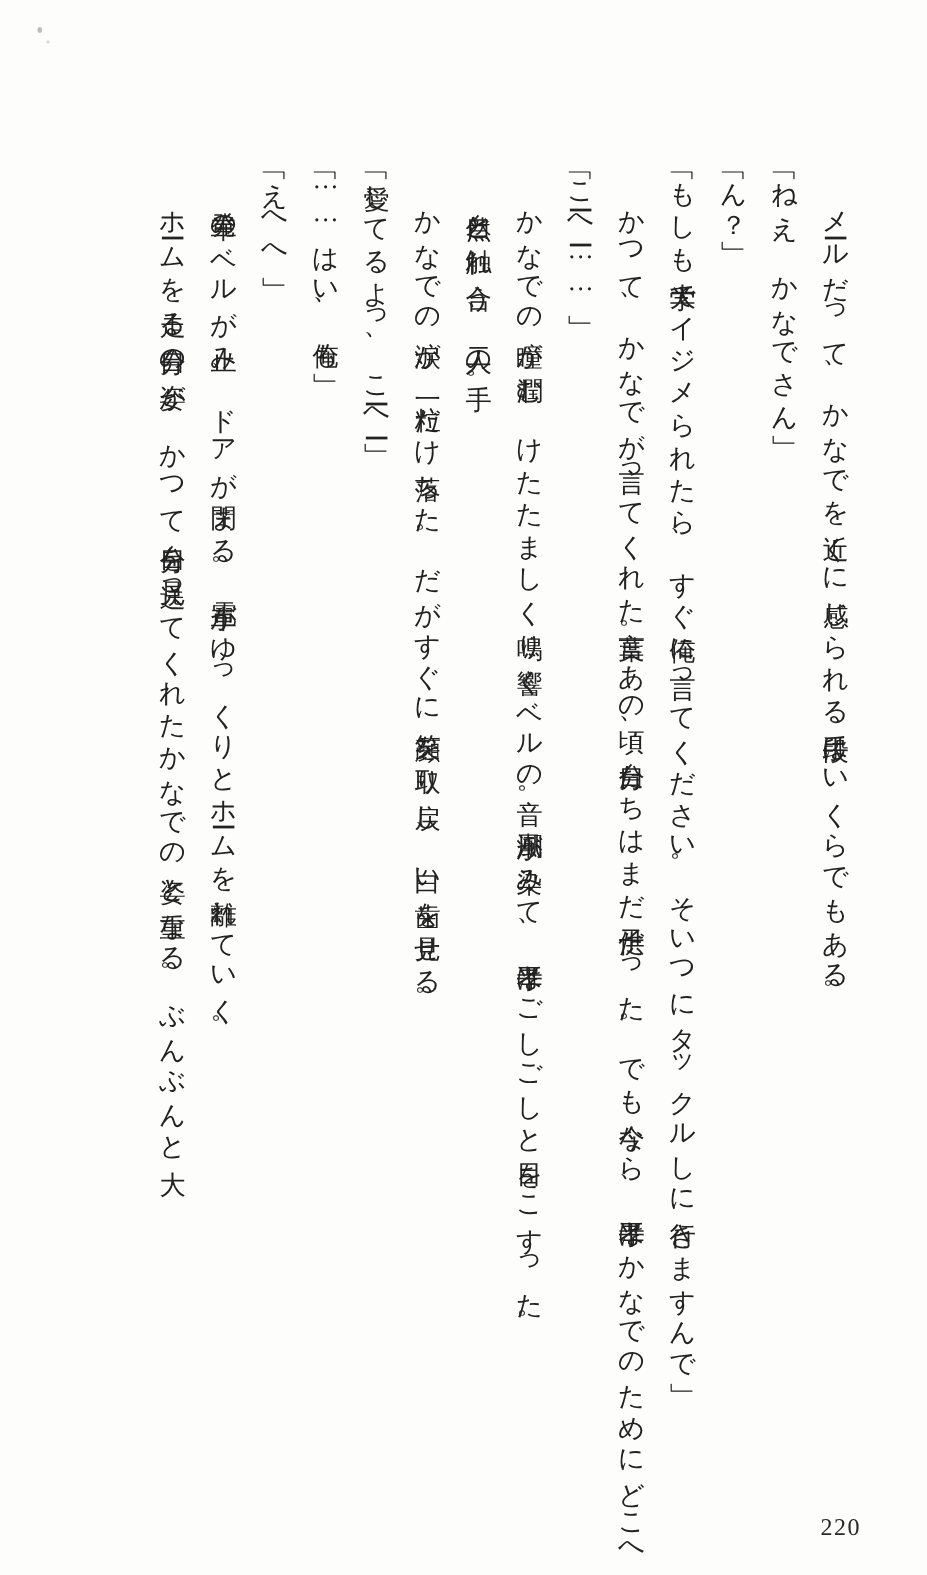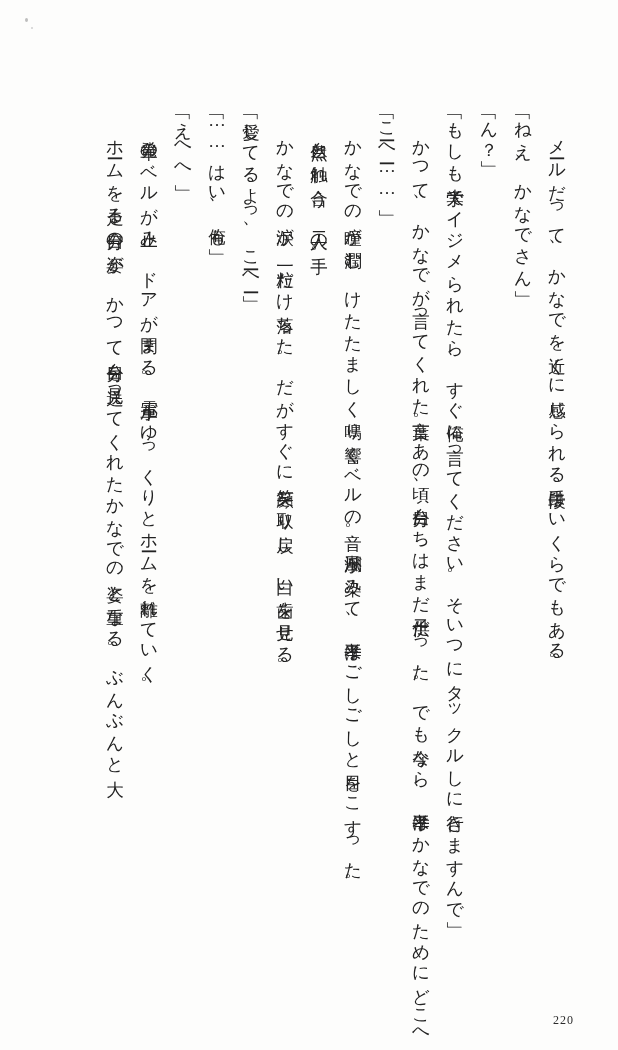--- a/index.html
+++ b/index.html
@@ -51,21 +51,21 @@
     white-space: pre;
     font-family: "Liberation Serif", "DejaVu Serif", serif;
     color: #222;
   }
   .line.indent { padding-top: 20px; }
 
   .page-number {
     position: absolute;
     right: 44px;
     bottom: 22px;
-    font-size: 12px;
+    font-size: 16px;
     letter-spacing: 1px;
     color: #2a2a2a;
     font-family: "Liberation Serif", "DejaVu Serif", serif;
   }
 </style>
 </head>
 <body>
 
 <div class="page">
 

